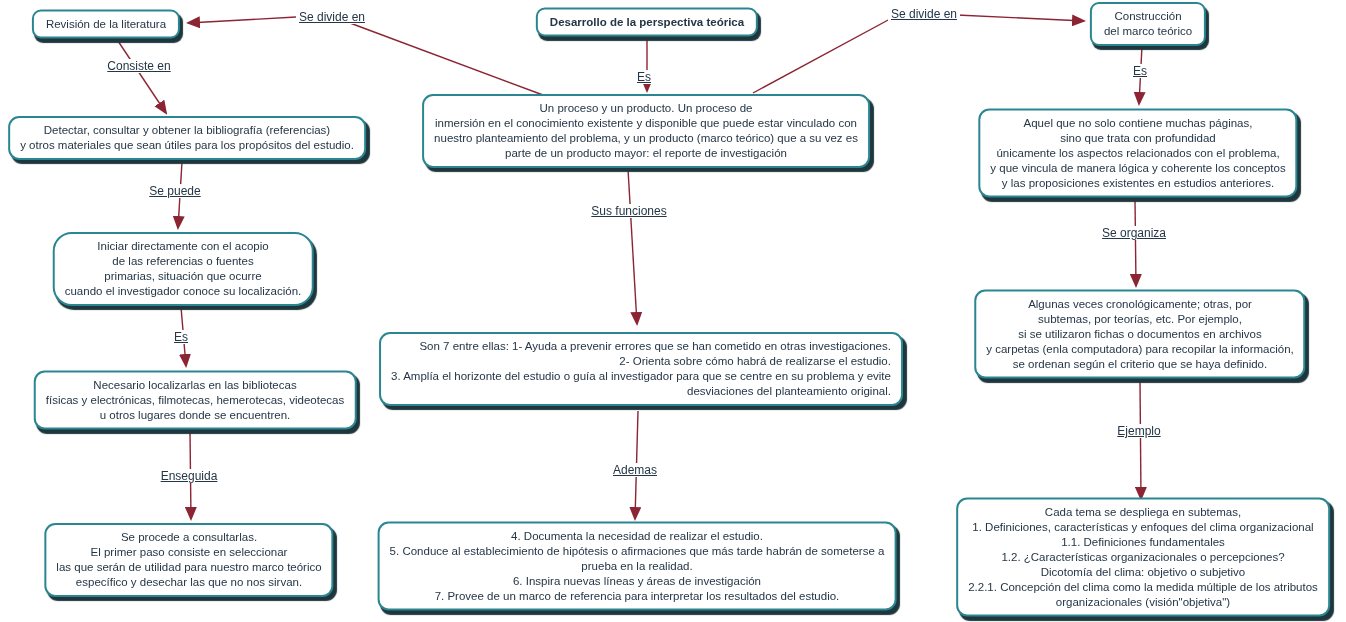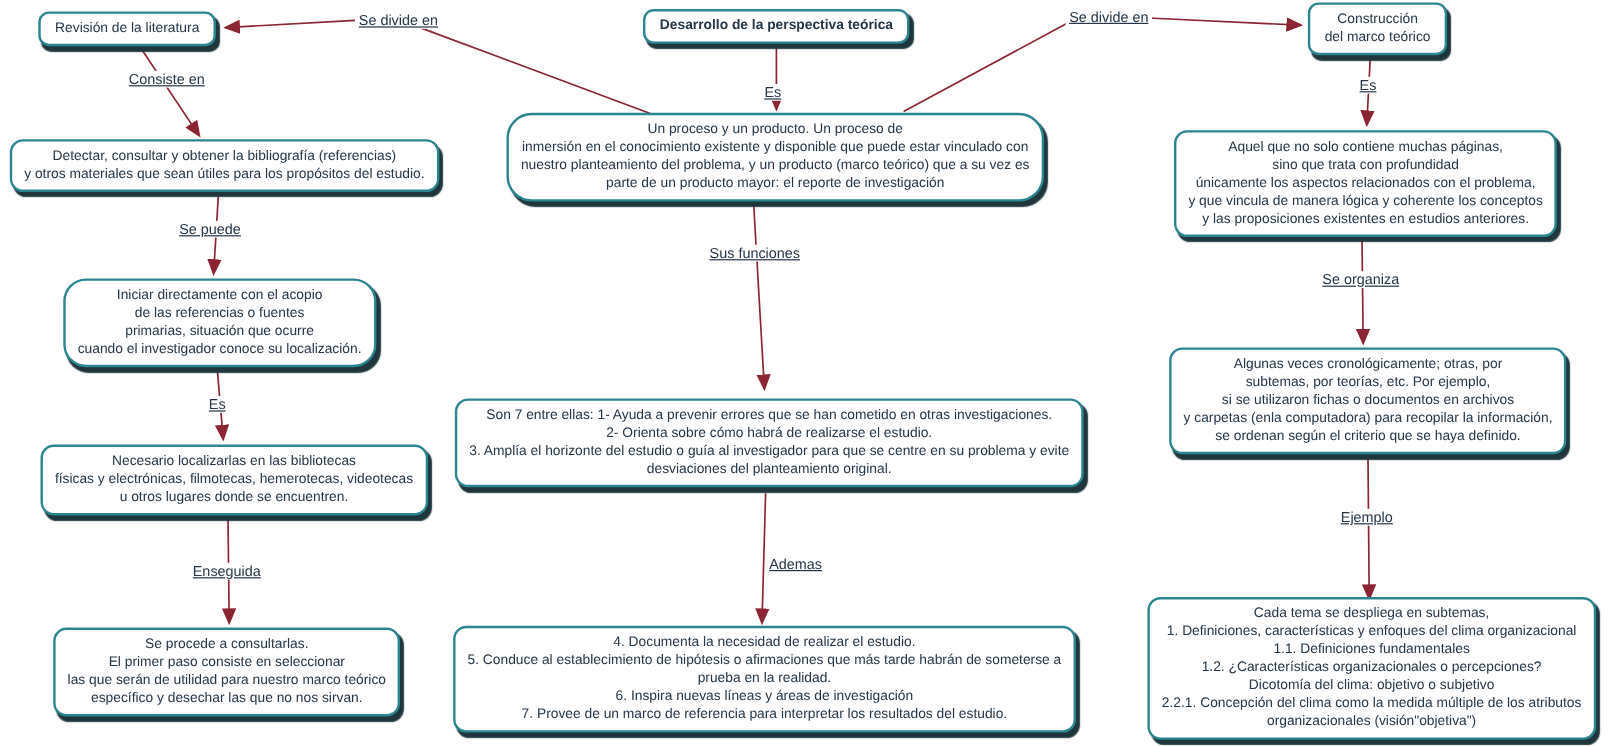--- a/index.html
+++ b/index.html
@@ -89,25 +89,25 @@
 cuando el investigador conoce su localización.</div>
   <div class="node" style="left:195px; top:400px;">Necesario localizarlas en las bibliotecas
 físicas y electrónicas, filmotecas, hemerotecas, videotecas
 u otros lugares donde se encuentren.</div>
   <div class="node" style="left:189px; top:560px;">Se procede a consultarlas.
 El primer paso consiste en seleccionar
 las que serán de utilidad para nuestro marco teórico
 específico y desechar las que no nos sirvan.</div>
 
   <div class="node topic" style="left:647px; top:22px;font-weight:bold;">Desarrollo de la perspectiva teórica</div>
-  <div class="node" style="left:646px; top:131px;border-radius:21px;">Un proceso y un producto. Un proceso de
+  <div class="node" style="left:646px; top:131px;">Un proceso y un producto. Un proceso de
 inmersión en el conocimiento existente y disponible que puede estar vinculado con
 nuestro planteamiento del problema, y un producto (marco teórico) que a su vez es
 parte de un producto mayor: el reporte de investigación</div>
-  <div class="node" style="left:641px; top:369px;">Son 7 entre ellas: 1- Ayuda a prevenir errores que se han cometido en otras investigaciones.
+  <div class="node" style="left:641px; top:369px;text-align:right;">Son 7 entre ellas: 1- Ayuda a prevenir errores que se han cometido en otras investigaciones.
 2- Orienta sobre cómo habrá de realizarse el estudio.
 3. Amplía el horizonte del estudio o guía al investigador para que se centre en su problema y evite
 desviaciones del planteamiento original.</div>
   <div class="node" style="left:637px; top:566px;">4. Documenta la necesidad de realizar el estudio.
 5. Conduce al establecimiento de hipótesis o afirmaciones que más tarde habrán de someterse a
 prueba en la realidad.
 6. Inspira nuevas líneas y áreas de investigación
 7. Provee de un marco de referencia para interpretar los resultados del estudio.</div>
 
   <div class="node topic" style="left:1148px; top:24px;">Construcción
@@ -130,19 +130,19 @@
 2.2.1. Concepción del clima como la medida múltiple de los atributos
 organizacionales (visión"objetiva")</div>
 
   <div class="link-label" style="left:139px; top:66px;">Consiste en</div>
   <div class="link-label" style="left:175px; top:191px;">Se puede</div>
   <div class="link-label" style="left:181px; top:337px;">Es</div>
   <div class="link-label" style="left:189px; top:476px;">Enseguida</div>
   <div class="link-label" style="left:332px; top:17px;">Se divide en</div>
   <div class="link-label" style="left:644px; top:77px;">Es</div>
   <div class="link-label" style="left:629px; top:211px;">Sus funciones</div>
-  <div class="link-label" style="left:663px; top:470px;text-align:center;">Ademas</div>
+  <div class="link-label" style="left:635px; top:470px;text-align:center;">Ademas</div>
   <div class="link-label" style="left:924px; top:14px;">Se divide en</div>
   <div class="link-label" style="left:1140px; top:71px;">Es</div>
   <div class="link-label" style="left:1134px; top:233px;">Se organiza</div>
   <div class="link-label" style="left:1139px; top:431px;">Ejemplo</div>
 
 </div>
 
 </body></html>

